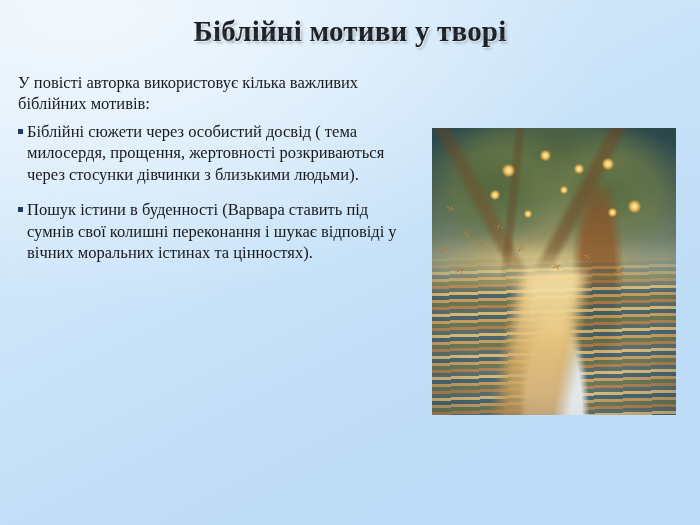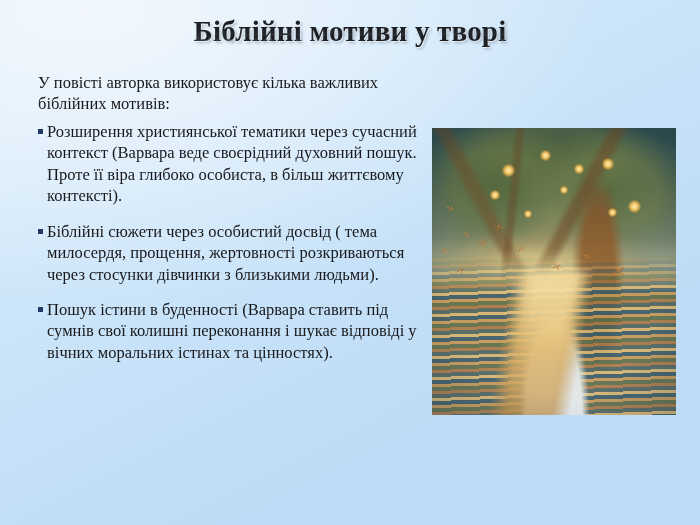--- a/index.html
+++ b/index.html
@@ -56,21 +56,21 @@
     -webkit-mask-image: linear-gradient(to top, rgba(0,0,0,0) 10%, rgba(0,0,0,0.85) 96%);
     mask-image: linear-gradient(to top, rgba(0,0,0,0) 10%, rgba(0,0,0,0.85) 96%);
     filter: blur(0.4px);
     height: 20px;
     overflow: hidden;
   }
 
   
   .content {
     position: absolute;
-    left: 38px;
+    left: 18px;
     top: 72px;
     width: 392px;
   }
   .intro {
     font-size: 16.5px;
     line-height: 1.30;
     color: #18191c;
     margin: 0 0 6px 0;
   }
   .bullets {
@@ -188,24 +188,20 @@
   <div class="title-block">
     <div class="title-main">Біблійні мотиви у творі</div>
     <div class="title-reflection">Біблійні мотиви у творі</div>
   </div>
 
   <div class="content">
 
     <p class="intro">У повісті авторка використовує кілька важливих біблійних мотивів:</p>
 
     <ul class="bullets">
-      <li class="bullet-item">
-        <span class="bullet-marker"></span>
-        <span>Розширення християнської тематики через сучасний контекст    (Варвара веде своєрідний духовний пошук. Проте її віра  глибоко особиста, в більш життєвому контексті).</span>
-      </li>
       <li class="bullet-item">
         <span class="bullet-marker"></span>
         <span>Біблійні сюжети через особистий досвід ( тема милосердя, прощення, жертовності розкриваються через стосунки дівчинки з близькими людьми).</span>
       </li>
       <li class="bullet-item">
         <span class="bullet-marker"></span>
         <span>Пошук істини в буденності  (Варвара ставить під сумнів свої колишні переконання  і шукає відповіді у вічних моральних істинах та цінностях).</span>
       </li>
     </ul>
 

